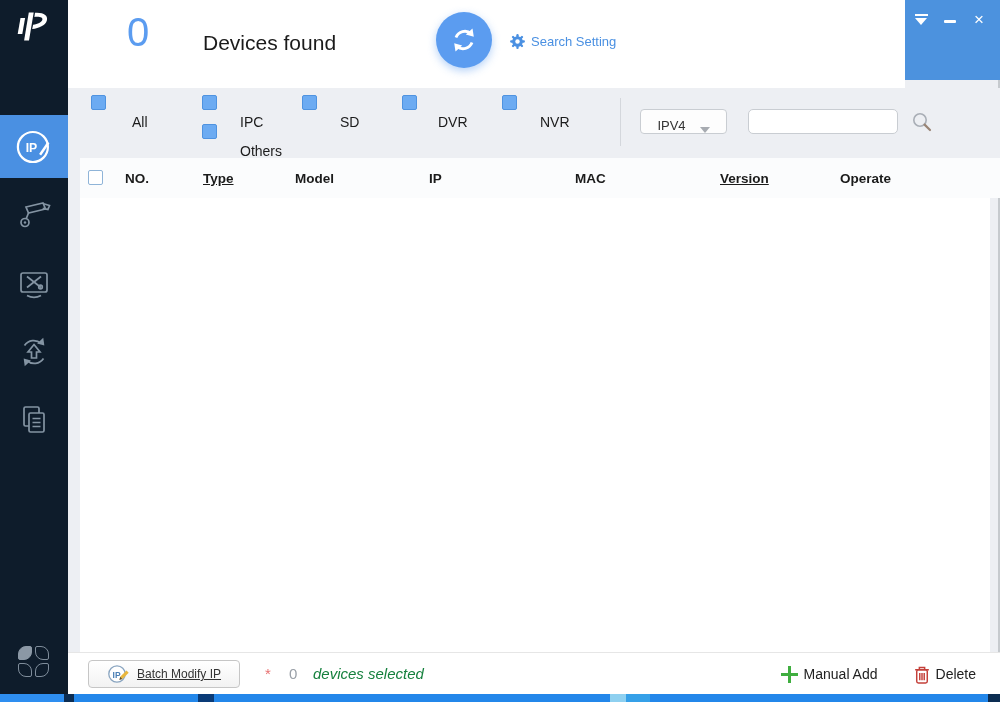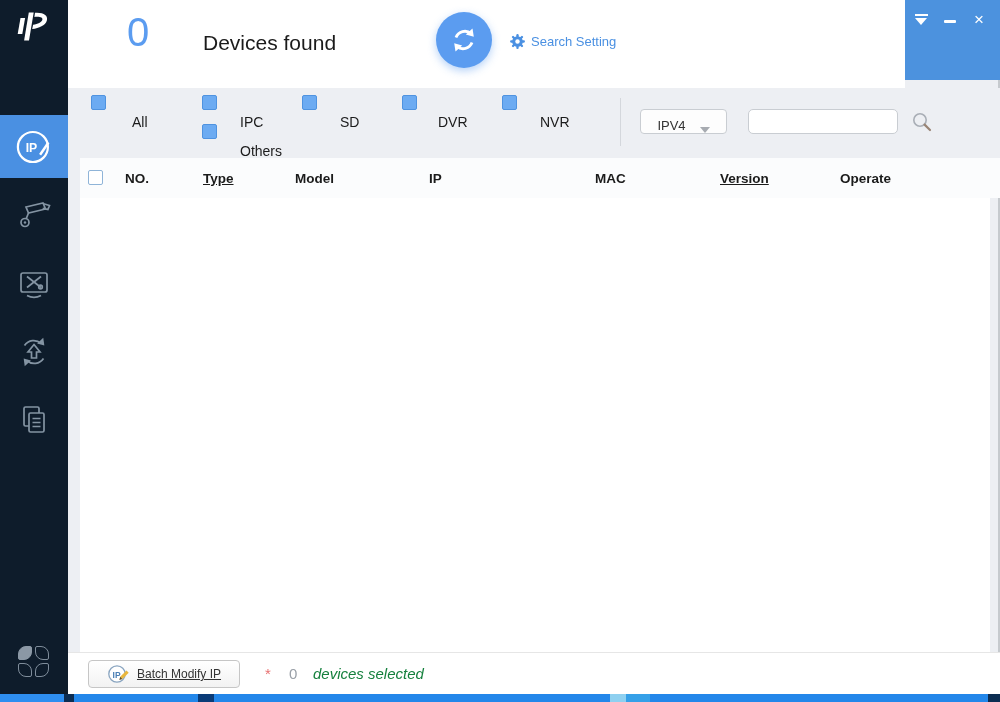--- a/index.html
+++ b/index.html
@@ -225,21 +225,21 @@
     </svg>
   </div>
 
   <div class="table">
     <div class="thead">
       <div class="cb unchecked th-cb"></div>
       <div class="th" style="left:45px;">NO.</div>
       <div class="th" style="left:123px;text-decoration:underline;">Type</div>
       <div class="th" style="left:215px;">Model</div>
       <div class="th" style="left:349px;">IP</div>
-      <div class="th" style="left:495px;margin-left:20px;">MAC</div>
+      <div class="th" style="left:495px;">MAC</div>
       <div class="th" style="left:640px;text-decoration:underline;">Version</div>
       <div class="th" style="left:760px;">Operate</div>
     </div>
     <div class="tbody"></div>
   </div>
 
   <div class="footer">
     <div class="batch-btn">
       <svg width="24" height="22" viewBox="0 0 24 22">
         <circle cx="10" cy="11" r="8.2" stroke="#8aa5c0" stroke-width="1.3" fill="#fff"></circle>
@@ -247,16 +247,34 @@
         <path d="M13.2 13.8l6.3-6.3 2.2 2.2-6.3 6.3z" fill="#e9b63c"></path>
         <path d="M13.2 13.8l-.9 3.1 3.1-.9z" fill="#5f4a1e"></path>
       </svg>
       <span>Batch Modify IP</span>
     </div>
 
     <div class="req">*</div>
     <div class="sel-count">0</div>
     <div class="sel-text">devices selected</div>
 
+    <div class="foot-right">
+      <div class="foot-act">
+        <svg width="17" height="17" viewBox="0 0 17 17">
+          <path d="M7 0h3v17H7z" fill="#3fae3f"></path>
+            <path d="M0 7h17v3H0z" fill="#3fae3f"></path>
+        </svg>
+        <span>Manual Add</span>
+      </div>
+      <div class="foot-act">
+        <svg width="16" height="19" viewBox="0 0 15 18" fill="none" stroke="#c4403a" stroke-width="1.4">
+          <path d="M1 4.5h13"></path>
+          <path d="M5 4.5V2.3h5v2.2"></path>
+          <rect x="2.5" y="4.5" width="10" height="12.6" rx="1.6"></rect>
+          <path d="M5.4 7.5v7M7.5 7.5v7M9.6 7.5v7"></path>
+        </svg>
+        <span>Delete</span>
+      </div>
+    </div>
   </div>
 
   <div class="taskbar"></div>
 </div>
 
 </body></html>

